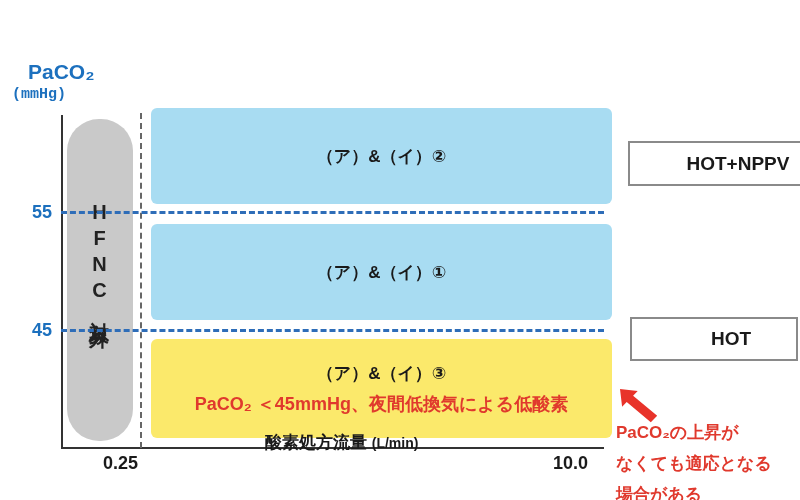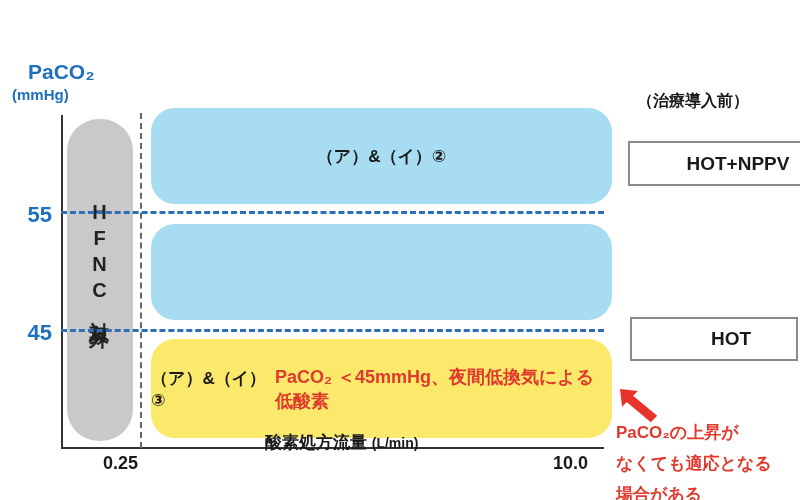--- a/index.html
+++ b/index.html
@@ -14,21 +14,21 @@
     margin-top: 41px;
   }
 
   
   .y-title {
     position: absolute; left: 28px; top: 19px;
     font-size: 21px; font-weight: bold; color: #1c70be;
   }
   .y-unit {
     position: absolute; left: 12px; top: 45px;
-    font-size: 15px; font-weight: bold; color: #1c70be;
+    font-size: 15px; font-weight: bold; color: #1c70be; font-family: Liberation Mono, monospace;
   }
 
   
   .y-axis-line {
     position: absolute; left: 61px; top: 74px;
     width: 2px; height: 334px; background: #333;
   }
   .x-axis-line {
     position: absolute; left: 61px; top: 406px;
     width: 543px; height: 2px; background: #333;
@@ -51,22 +51,22 @@
   
   .v-dashed {
     position: absolute; left: 140px; top: 72px;
     height: 335px; width: 0;
     border-left: 2px dashed #666;
   }
 
   
   .zone {
     position: absolute; left: 151px; width: 461px;
-    border-radius: 24px;
-    display: flex; flex-direction: row;
+    border-radius: 6px;
+    display: flex; flex-direction: column;
     align-items: center; justify-content: center; gap: 7px;
   }
   .zone-top    { top: 67px;  height: 96px; background: #a8dcf2; }
   .zone-middle { top: 183px; height: 96px; background: #a8dcf2; }
   .zone-bottom { top: 298px; height: 99px; background: #fbe96b; justify-content: center; }
   .zone-criteria { font-size: 17px; font-weight: bold; color: #1a1a1a; }
   .zone-detail   { font-size: 18px; font-weight: bold; color: #1a1a1a; }
   .zone-bottom .zone-detail { color: #e0392d; }
 
   
@@ -74,21 +74,21 @@
     position: absolute; left: 61px; width: 543px; height: 0;
     border-top: 3px dashed #2e6db8;
   }
   .h-55 { top: 170px; }
   .h-45 { top: 288px; }
 
   
   .y-tick {
     position: absolute; left: 14px; width: 38px;
     text-align: right;
-    font-size: 22px; font-weight: bold; color: #1c70be;
+    font-size: 18px; font-weight: bold; color: #1c70be;
   }
   .y-tick-55 { top: 161px; }
   .y-tick-45 { top: 279px; }
 
   
   .x-tick {
     position: absolute; top: 412px;
     font-size: 18px; font-weight: bold; color: #1a1a1a;
   }
   .x-tick-min { left: 103px; }
@@ -135,40 +135,40 @@
   <div class="gray-bar">
     <div class="gray-bar-label">HFNC対象外</div>
   </div>
 
   <div class="v-dashed"></div>
 
   <div class="zone zone-top">
     <div class="zone-criteria">（ア）&amp;（イ）②</div>
   </div>
   <div class="zone zone-middle">
+    <div class="zone-criteria">（ア）&amp;（イ）①</div>
   </div>
   <div class="zone zone-bottom">
     <div class="zone-criteria">（ア）&amp;（イ）③</div>
     <div class="zone-detail">PaCO₂ ＜45mmHg、夜間低換気による低酸素</div>
   </div>
 
   <div class="h-dashed h-55"></div>
   <div class="h-dashed h-45"></div>
 
   <div class="y-tick y-tick-55">55</div>
   <div class="y-tick y-tick-45">45</div>
 
   <div class="x-tick x-tick-min">0.25</div>
   <div class="x-tick x-tick-max">10.0</div>
   <div class="x-axis-label">
     <span>酸素処方流量</span>
     <span class="x-axis-unit">(L/min)</span>
   </div>
 
-  <div class="right-header">（治療導入前）</div>
   <div class="treat-box box-hot-nppv">HOT+NPPV</div>
   <div class="treat-box box-hot">HOT</div>
 
   <svg class="red-arrow" width="48" height="44" viewBox="0 0 48 44">
     <polygon points="6,6 23.7,8.1 19.1,12.7 43.2,32.8 36.8,39.2 12.7,19.1 8.1,23.7" fill="#e8332a"></polygon>
   </svg>
   <div class="annotation">
     <div>PaCO₂の上昇が</div>
     <div>なくても適応となる</div>
     <div>場合がある</div>

